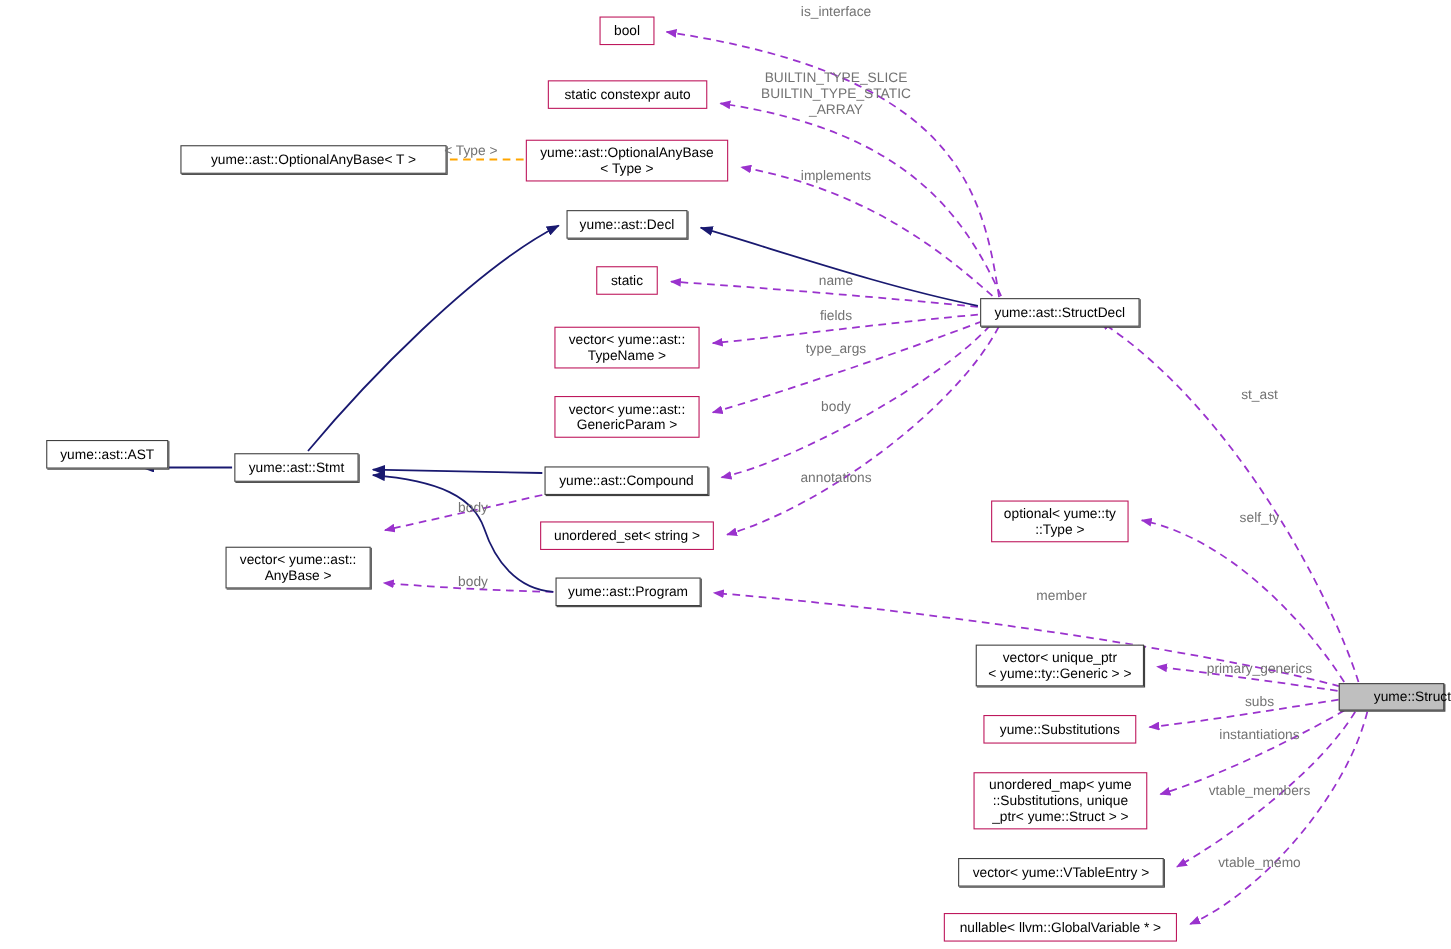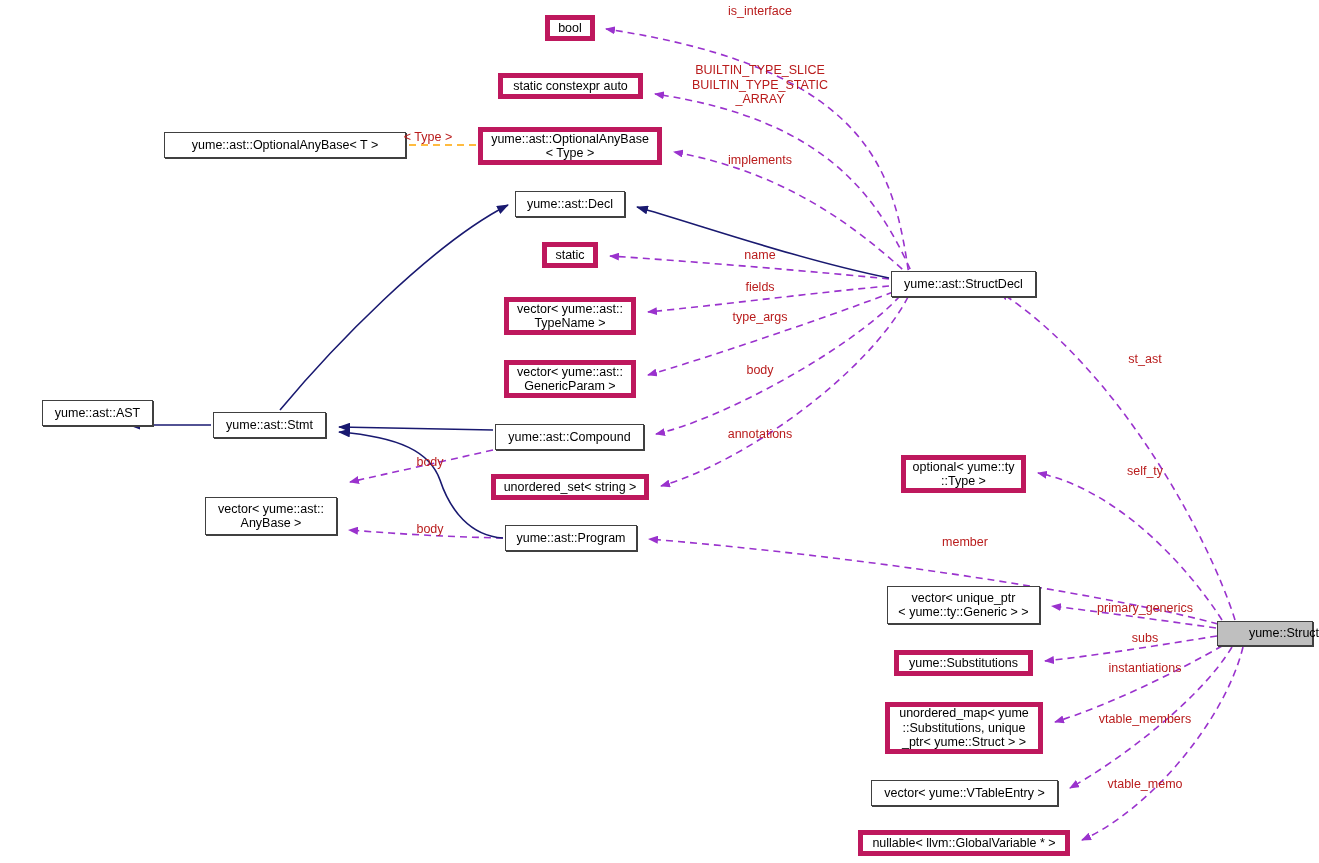--- a/index.html
+++ b/index.html
@@ -11,37 +11,37 @@
     background:#ffffff;
     overflow:hidden;
   }
   #edges {
     position:absolute; left:0; top:0; width:1319px; height:863px;
     pointer-events:none;
   }
   .node {
     position:absolute;
     box-sizing:border-box;
-    border:5px solid #be185d;
+    border:1px solid #be185d;
     background:#ffffff;
     color:#000000;
     font-size:12.5px;
     line-height:14.5px;
     display:flex;
     align-items:center;
     justify-content:center;
     text-align:center;
     white-space:pre;
     letter-spacing:0px;
   }
   .node.thick { border:1px solid #404040; box-shadow:1px 1px 0 0 #404040; }
   .node.highlight { background:#bfbfbf; border:1px solid #404040; box-shadow:1px 1px 0 0 #404040;padding-left:38px; }
   .edge-label {
     position:absolute;
-    color:#b91c1c;
+    color:#737373;
     font-size:12.5px;
     line-height:14.5px;
     text-align:center;
     white-space:pre;
     transform:translate(-50%,-50%);
   }
 </style>
 </head>
 <body>
 

